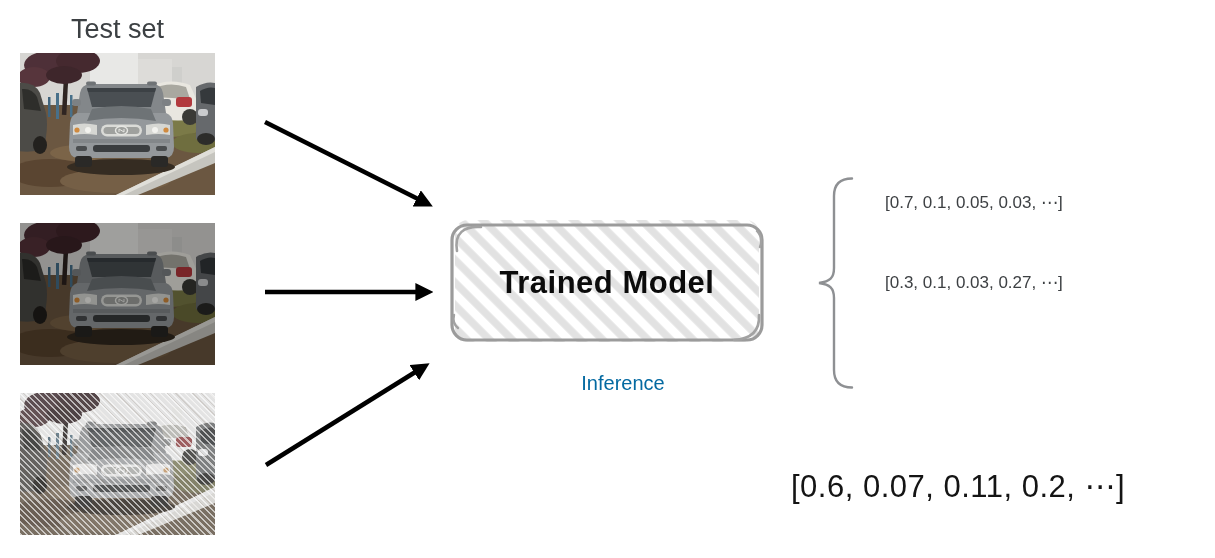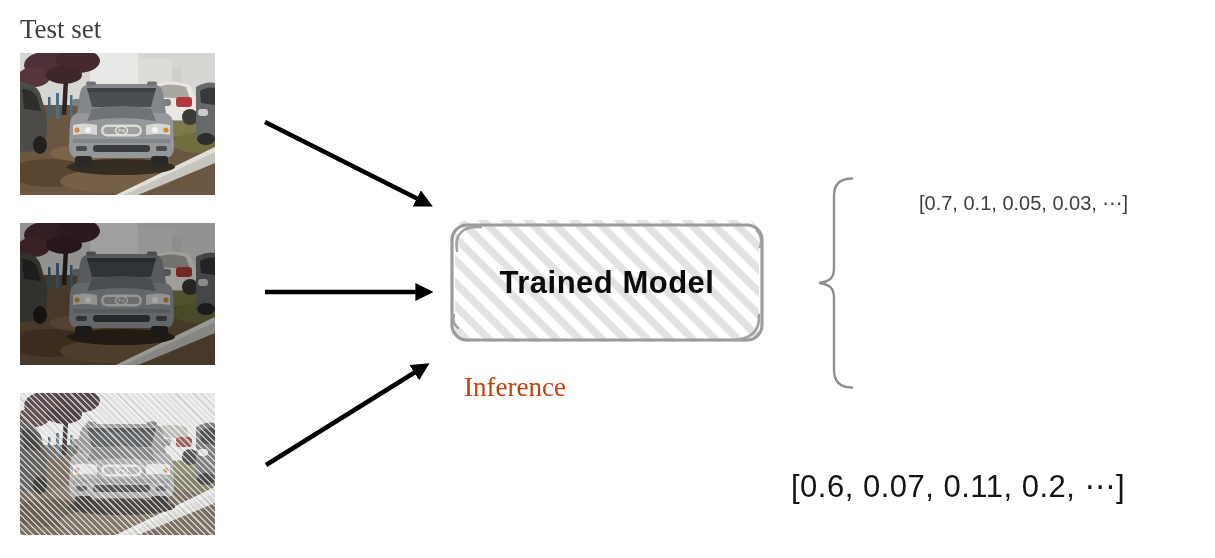--- a/index.html
+++ b/index.html
@@ -1,37 +1,37 @@
 <!DOCTYPE html>
 <html><head>
 <meta charset="utf-8">
 <style>
   html,body{margin:0;padding:0;background:#ffffff;}
   .canvas{
     position:relative;width:1215px;height:558px;background:#ffffff;overflow:hidden;
     font-family:"Liberation Sans","DejaVu Sans",sans-serif;
   }
-  .label{position:absolute;text-align:left;color:#3c4043;font-weight:300;font-family:Liberation Serif, serif;}
+  .label{position:absolute;text-align:center;color:#3c4043;font-weight:300;}
   .test-set{left:20px;top:14px;width:195px;font-size:27px;}
-  .inference{left:464px;top:372px;width:318px;font-size:27px;color:#c2410c;}
+  .inference{left:464px;top:372px;width:318px;font-size:20px;color:#0369a1;}
   .photo{position:absolute;left:20px;width:195px;height:142px;margin:0;overflow:hidden;}
   .photo svg{display:block;width:100%;height:100%;}
   .photo.dim svg{filter:brightness(.68) contrast(1.03);}
   .photo.noisy svg{filter:blur(.7px) saturate(.55) brightness(1.22) contrast(.78);}
   .streaks{position:absolute;inset:0;pointer-events:none;
     background:
       repeating-linear-gradient(45deg, rgba(255,255,255,.62) 0 1.5px, rgba(255,255,255,0) 1.5px 4.5px),
       repeating-linear-gradient(45deg, rgba(110,92,74,.16) 0 1px, rgba(0,0,0,0) 1px 6px);}
   .arrows{position:absolute;left:0;top:0;pointer-events:none;}
   .model-box{position:absolute;left:448px;top:219px;width:318px;height:127px;}
   .model-box svg{position:absolute;inset:0;}
   .model-label{position:absolute;inset:0;display:flex;align-items:center;justify-content:center;
     font-size:31px;font-weight:bold;color:#0b0b0b;letter-spacing:.5px;}
   .brace{position:absolute;left:806px;top:176px;}
-  .vec{position:absolute;left:919px;height:24px;line-height:24px;font-size:20px;color:#3d4043;white-space:nowrap;}
+  .vec{position:absolute;left:885px;height:24px;line-height:24px;font-size:17px;color:#3d4043;white-space:nowrap;}
   .vec1{top:191px}.vec2{top:271px}.vec3{top:353px}
   .big-vec{position:absolute;left:791px;top:468px;font-size:31px;color:#141414;white-space:nowrap;letter-spacing:.5px;}
 </style>
 </head>
 <body>
 
 <div class="canvas">
 
   <svg width="0" height="0" style="position:absolute" aria-hidden="true">
     <symbol id="car-scene" viewBox="0 0 195 142" preserveAspectRatio="none">
@@ -145,16 +145,17 @@
     <div class="model-label">Trained Model</div>
   </div>
 
   <div class="label inference">Inference</div>
 
   <svg class="brace" width="48" height="214">
     <path d="M 46,2.5 C 34,2.5 28,8 28,20 L 28,92 C 28,102 24,105.5 13,107 C 24,108.5 28,112 28,122 L 28,194 C 28,206 34,211.5 46,211.5" fill="none" stroke="#8e9093" stroke-width="2.4" stroke-linecap="round"></path>
   </svg>
 
   <div class="vec vec1">[0.7, 0.1, 0.05, 0.03, ⋯]</div>
+  <div class="vec vec2">[0.3, 0.1, 0.03, 0.27, ⋯]</div>
 
   <div class="big-vec">[0.6, 0.07, 0.11, 0.2, ⋯]</div>
 
 </div>
 
 </body></html>

